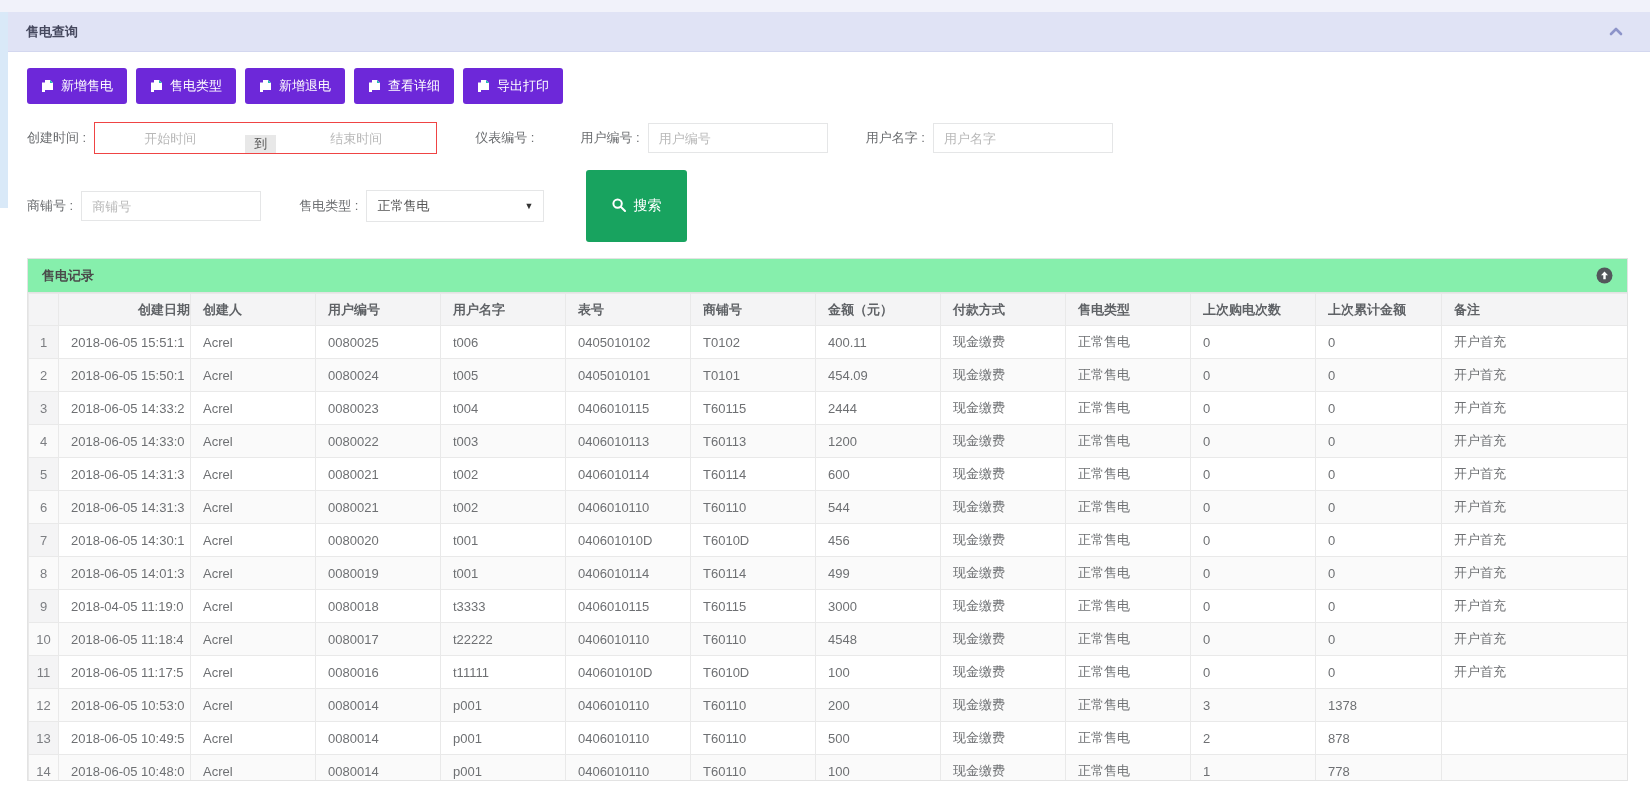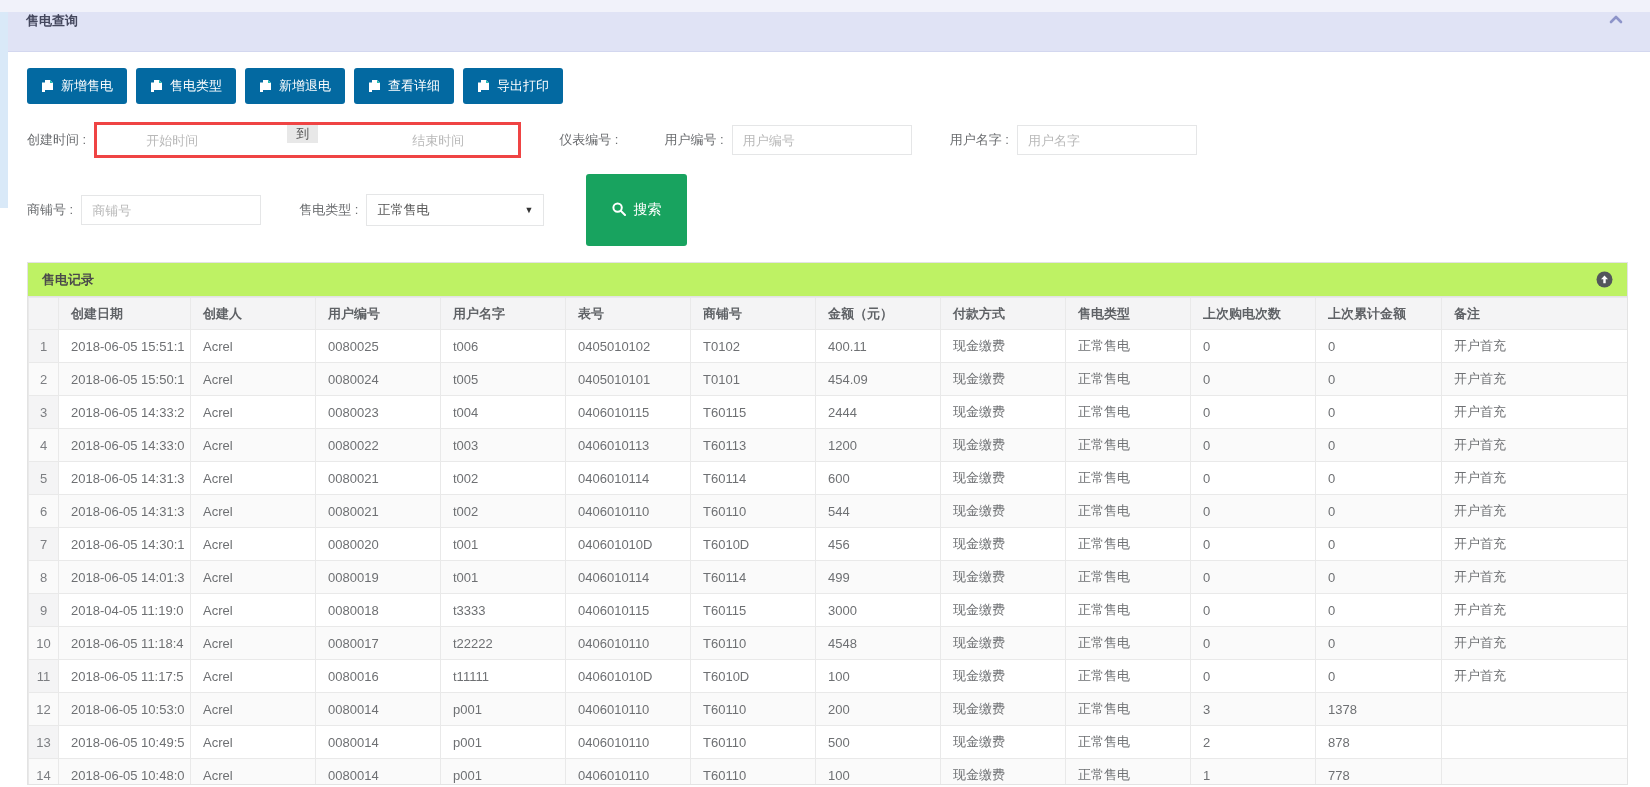--- a/index.html
+++ b/index.html
@@ -10,48 +10,48 @@
     font-family: "Liberation Sans", "DejaVu Sans", sans-serif;
   }
   
   .top-strip { height: 12px; background: #f1f2fa; }
   .left-sliver {
     position: absolute; left: 0; top: 12px; width: 8px; height: 196px;
     background: #d9e9f8; z-index: 5;
   }
   .page-header {
     height: 40px; background: #e0e3f5; border-bottom: 1px solid #d3d7ef;
-    display: flex; align-items: flex-start; justify-content: space-between;
+    display: flex; align-items: center; justify-content: space-between;
     padding: 0 26px;
   }
   .page-title { font-size: 13px; font-weight: bold; color: #45485e; }
   .collapse-chevron { width: 16px; height: 16px; color: #8d94c9; cursor: pointer; }
 
   
   .content { background: #ffffff; }
   .toolbar { padding: 16px 0 0 27px; display: flex; gap: 9px; }
   .btn-teal {
     display: inline-flex; align-items: center; gap: 7px;
-    background: #0369a1; color: #fff; border: none; border-radius: 3px;
+    background: #6d28d9; color: #fff; border: none; border-radius: 3px;
     font-size: 13px; padding: 9px 14px; cursor: pointer;
     font-family: inherit;
   }
   .btn-teal svg { display: block; }
 
   
   .filters { padding: 18px 0 0 27px; font-size: 13px; color: #6a6c6f; }
   .filter-row { display: flex; align-items: center; margin-bottom: 16px; }
   .filter-label { margin-right: 8px; white-space: nowrap; }
   .txt-input {
     height: 30px; border: 1px solid #e5e6e7; background: #fff;
     font-size: 13px; color: #555; padding: 0 10px; outline: none;
     font-family: inherit;
   }
   .txt-input::placeholder { color: #b9b9b9; }
-  .date-group { display: inline-flex; align-items: flex-start; border: 3px solid #ef4444; gap: 40px; }
+  .date-group { display: inline-flex; align-items: flex-end; border: 1px solid #ef4444; }
   .date-group .txt-input { border: none; width: 150px; text-align: center; }
   .date-addon {
     background: #e8e8e8; color: #555; font-size: 13px;
     display: flex; align-items: center; padding: 0 9px;
   }
   .gap-lg { margin-left: 38px; }
   .w-180 { width: 180px; }
   .select-box {
     width: 178px; height: 32px; border: 1px solid #e5e6e7; background: #fff;
     display: inline-flex; align-items: center; justify-content: space-between;
@@ -64,21 +64,21 @@
     font-size: 14px; padding: 27px 26px; cursor: pointer; margin-left: 42px;
     font-family: inherit;
   }
 
   
   .panel {
     margin: 6px 22px 0 27px; border: 1px solid #e3e3e3;
     height: 523px; overflow: hidden; background: #fff;
   }
   .panel-head {
-    height: 34px; background: #bef264; border-bottom: 1px solid #e3e3e3;
+    height: 34px; background: #86efac; border-bottom: 1px solid #e3e3e3;
     display: flex; align-items: center; justify-content: space-between;
     padding: 0 14px;
   }
   .panel-title { font-size: 13px; font-weight: bold; color: #4a4a4a; }
   .circle-up { width: 17px; height: 17px; cursor: pointer; }
 
   table { width: 100%; border-collapse: collapse; table-layout: fixed; font-size: 13px; }
   th, td {
     border: 1px solid #e9e9e9; white-space: nowrap; overflow: hidden;
     padding: 0 0 0 12px; text-align: left; height: 33px;
@@ -200,21 +200,21 @@
         <svg width="17" height="17" viewBox="0 0 17 17">
             <circle cx="8.5" cy="8.5" r="8" fill="#53565b"></circle>
             <path d="M8.5 4.5 L12 8.2 H9.7 V12.3 H7.3 V8.2 H5 Z" fill="#fff"></path>
           </svg>
       </span>
     </div>
     <table>
       <thead>
         <tr id="head-row">
             <th class="numcol" style="width: 30px;"></th>
-            <th style="width: 132px;">创建日期</th>
+            <th style="width: 132px; text-align: right;">创建日期</th>
             <th style="width: 125px;">创建人</th>
             <th style="width: 125px;">用户编号</th>
             <th style="width: 125px;">用户名字</th>
             <th style="width: 125px;">表号</th>
             <th style="width: 125px;">商铺号</th>
             <th style="width: 125px;">金额（元）</th>
             <th style="width: 125px;">付款方式</th>
             <th style="width: 125px;">售电类型</th>
             <th style="width: 125px;">上次购电次数</th>
             <th style="width: 126px;">上次累计金额</th>

